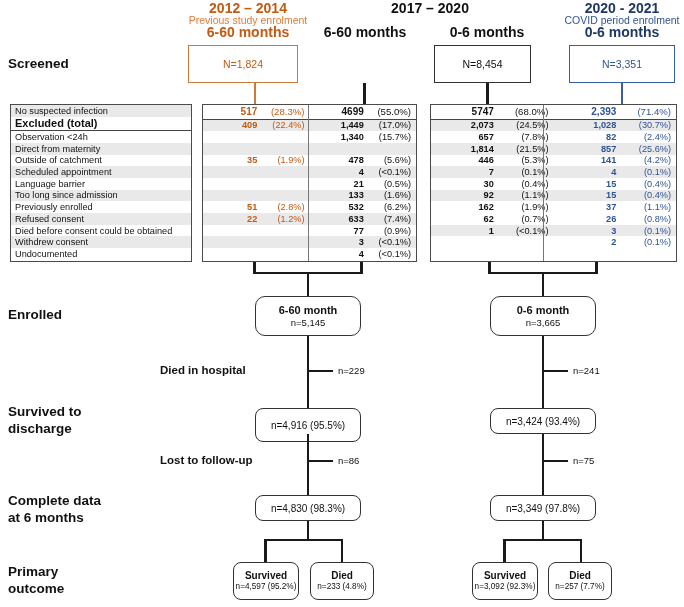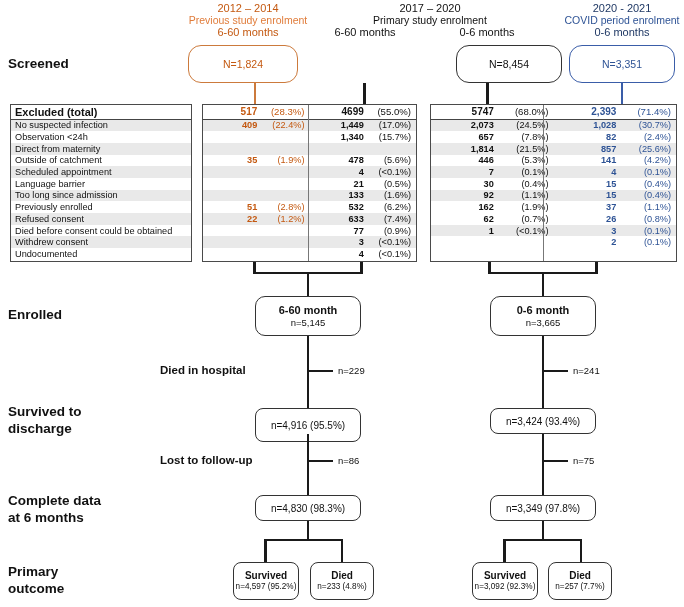--- a/index.html
+++ b/index.html
@@ -1,25 +1,25 @@
 <!DOCTYPE html>
 <html><head>
 <meta charset="utf-8">
 <style>
   html,body{margin:0;padding:0;background:#fff;}
   #stage{position:relative;width:684px;height:607px;background:#fff;
          font-family:"Liberation Sans",sans-serif;color:#111;overflow:hidden;}
   .abs{position:absolute;}
   
   .hdr{font-size:10.5px;line-height:12px;width:170px;text-align:center;}
-  .hdr.period,.hdr.age{font-weight:400;font-size:11px;}
+  .hdr.period,.hdr.age{font-weight:700;font-size:14px;}
   .c-orange-dk{color:#C45911;} .c-orange{color:#E07C3A;}
   .c-blue-dk{color:#1F3864;} .c-blue{color:#2E5395;}
   
-  .sbox{top:45px;height:38px;border:1.8px solid #333;border-radius:13px;
+  .sbox{top:45px;height:38px;border:1.8px solid #333;border-radius:0;
         display:flex;align-items:center;justify-content:center;
         font-size:10.5px;box-sizing:border-box;background:#fff;}
   .sbox.orange{border-color:#CC7A3C;color:#C45911;border-width:1.5px;}
   .sbox.blue{border-color:#3A5DA8;color:#2E5395;border-width:1.5px;}
   
   .vline{width:2.5px;background:#1a1a1a;}
   .hline{height:2.5px;background:#1a1a1a;}
   .vline.thin{width:2px;}
   .vline.orange{background:#CC7A3C;} .vline.blue{background:#3A5DA8;}
   
@@ -54,21 +54,20 @@
 </head>
 <body>
 
 <div id="stage">
 
   <div class="abs hdr period c-orange-dk" style="left:163px;top:2px;">2012 – 2014</div>
   <div class="abs hdr c-orange" style="left:163px;top:14px;">Previous study enrolment</div>
   <div class="abs hdr age c-orange-dk" style="left:163px;top:26px;">6-60 months</div>
 
   <div class="abs hdr period" style="left:345px;top:2px;">2017 – 2020</div>
-  <div class="abs hdr" style="left:345px;top:14px;">Primary study enrolment</div>
   <div class="abs hdr age" style="left:315px;top:26px;width:100px;">6-60 months</div>
   <div class="abs hdr age" style="left:437px;top:26px;width:100px;">0-6 months</div>
 
   <div class="abs hdr period c-blue-dk" style="left:537px;top:2px;">2020 - 2021</div>
   <div class="abs hdr c-blue" style="left:537px;top:14px;">COVID period enrolment</div>
   <div class="abs hdr age c-blue-dk" style="left:537px;top:26px;">0-6 months</div>
 
   <div class="abs sidelabel" style="left:8px;top:55px;">Screened</div>
   <div class="abs sidelabel" style="left:8px;top:306px;">Enrolled</div>
   <div class="abs sidelabel" style="left:8px;top:403px;">
@@ -78,31 +77,31 @@
   <div class="abs sidelabel" style="left:8px;top:492px;">
     <div>Complete data</div>
     <div>at 6 months</div>
   </div>
   <div class="abs sidelabel" style="left:8px;top:563px;">
     <div>Primary</div>
     <div>outcome</div>
   </div>
 
   <div class="abs sbox orange" style="left:188px;width:110px;">N=1,824</div>
-  <div class="abs sbox" style="left:456px;width:106px;">N=8,454</div>
+  <div class="abs sbox" style="left:434px;width:97px;">N=8,454</div>
   <div class="abs sbox blue" style="left:569px;width:106px;">N=3,351</div>
 
   <div class="abs vline thin orange" style="left:254px;top:83px;height:21px;"></div>
   <div class="abs vline" style="left:363px;top:83px;height:21px;"></div>
   <div class="abs vline" style="left:486px;top:83px;height:21px;"></div>
   <div class="abs vline thin blue" style="left:621px;top:83px;height:21px;"></div>
 
   <div class="abs tbox" id="tbl-labels" style="left:10px;width:182px;">
+      <div class="trow lrow stripe">No suspected infection</div>
       <div class="trow lrow thead">Excluded (total)</div>
-      <div class="trow lrow stripe">No suspected infection</div>
       <div class="trow lrow">Observation &lt;24h</div>
       <div class="trow lrow stripe">Direct from maternity</div>
       <div class="trow lrow">Outside of catchment</div>
       <div class="trow lrow stripe">Scheduled appointment</div>
       <div class="trow lrow">Language barrier</div>
       <div class="trow lrow stripe">Too long since admission</div>
       <div class="trow lrow">Previously enrolled</div>
       <div class="trow lrow stripe">Refused consent</div>
       <div class="trow lrow">Died before consent could be obtained</div>
       <div class="trow lrow stripe">Withdrew consent</div>

